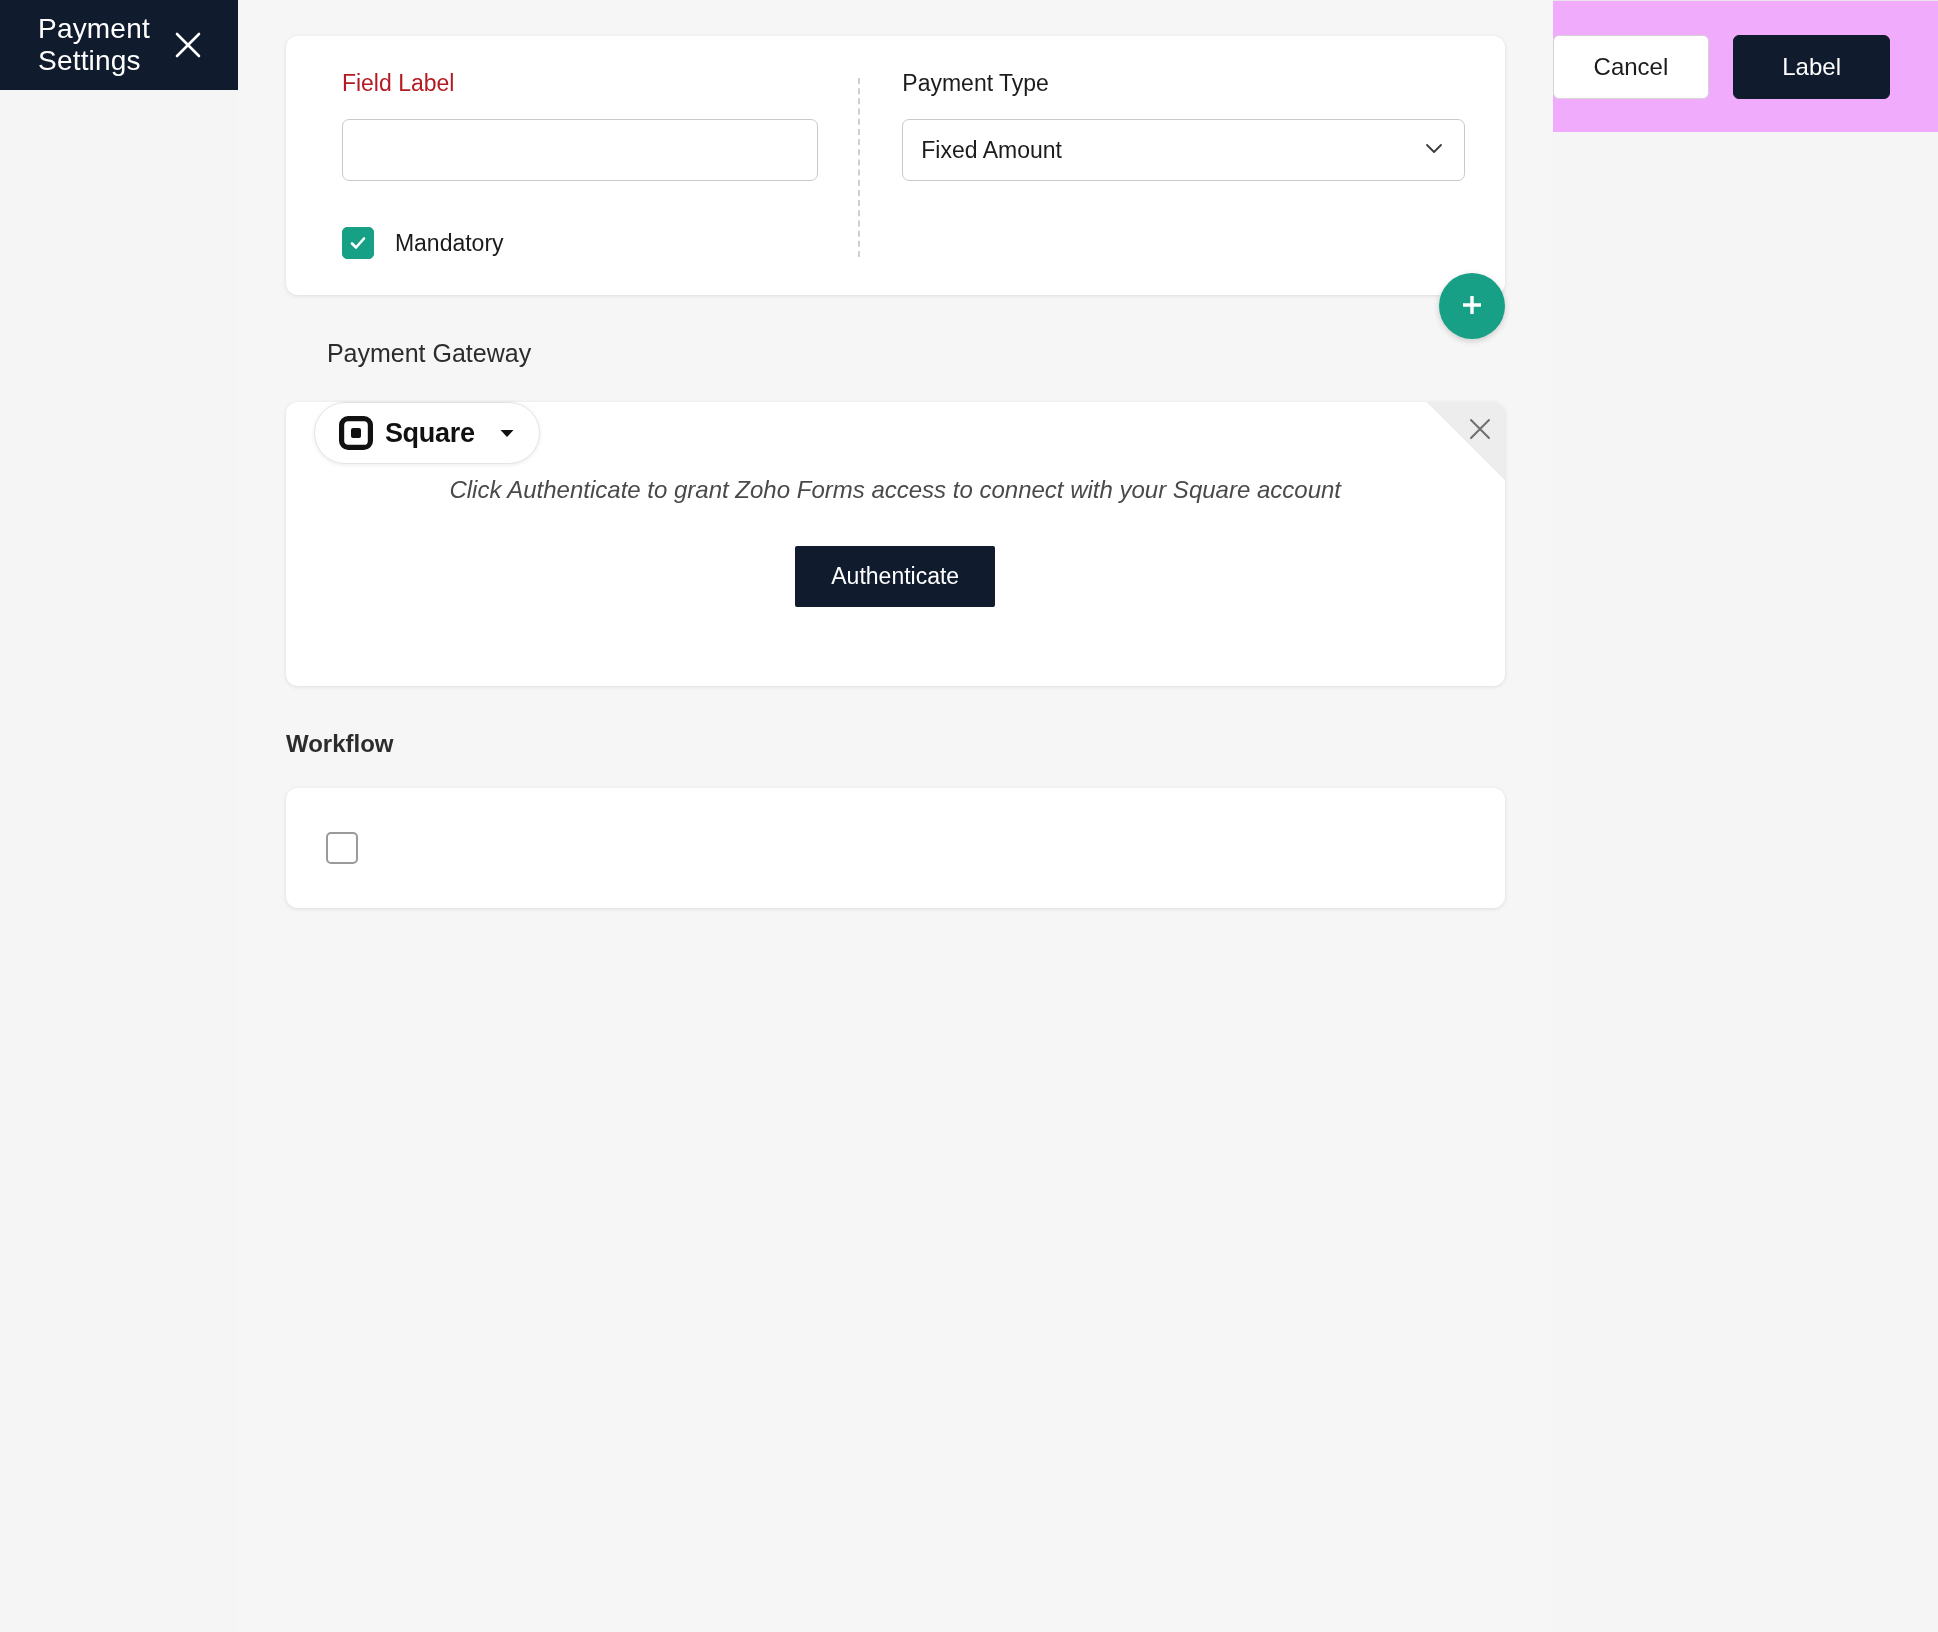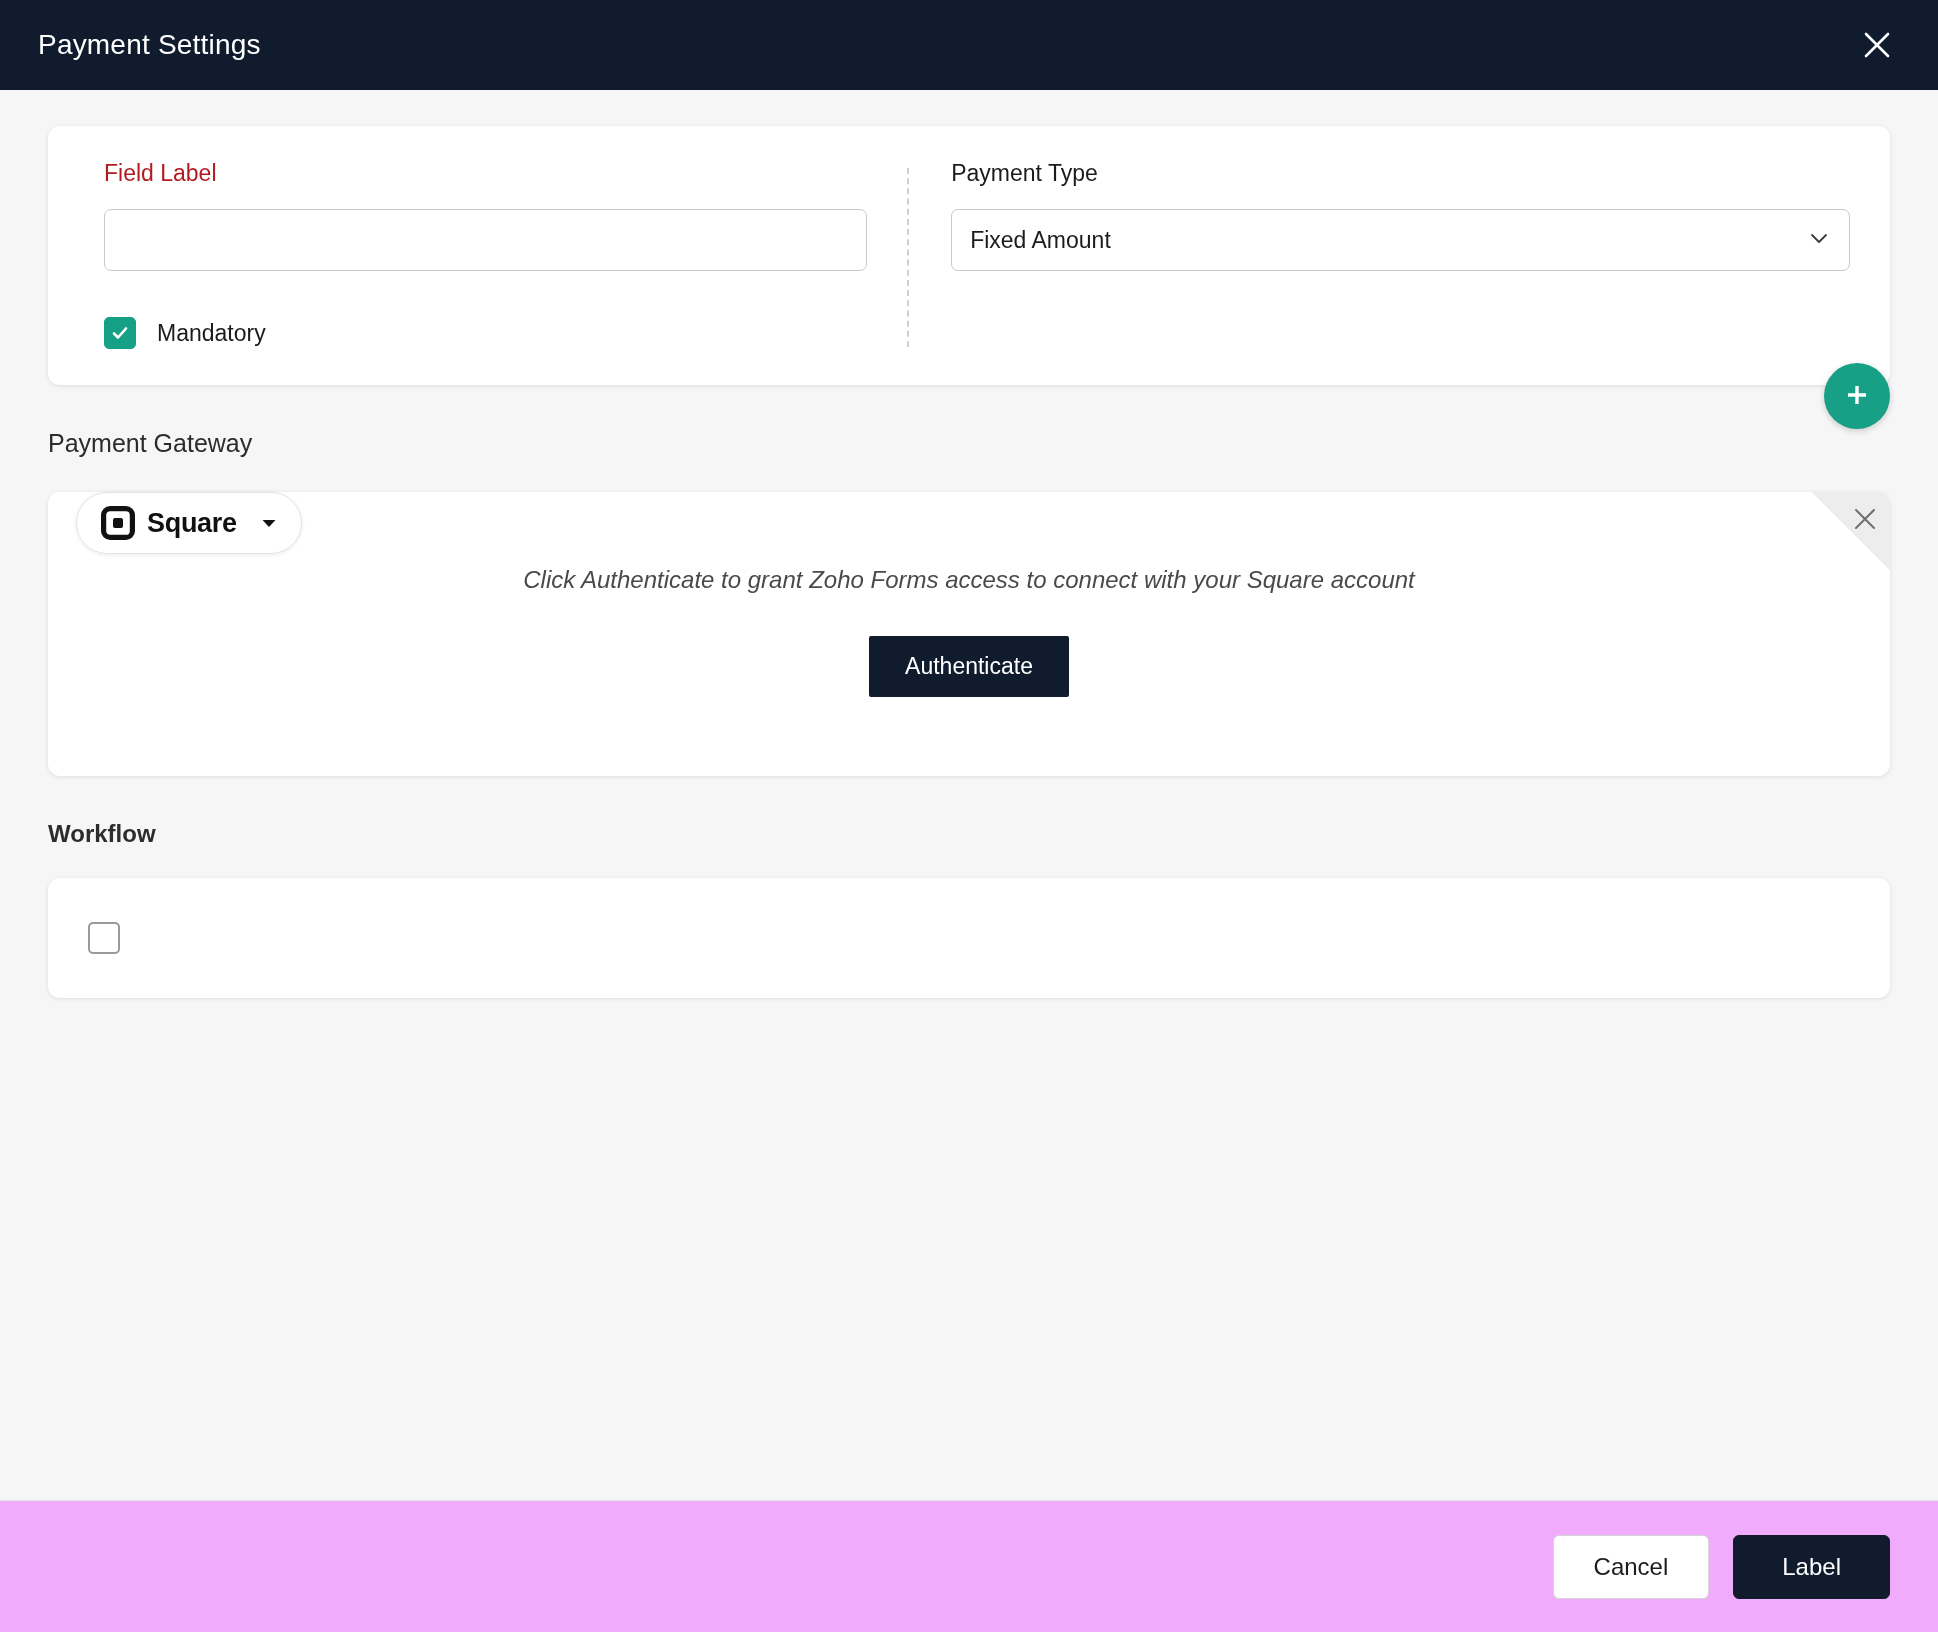--- a/index.html
+++ b/index.html
@@ -9,21 +9,21 @@
     font-family: "Liberation Sans", sans-serif;
     background: #f5f5f6;
     overflow: hidden;
   }
 
   .dialog {
     position: relative;
     width: 1938px;
     height: 1632px;
     display: flex;
-    flex-direction: column;
+    flex-direction: row;
     background: #f5f5f6;
   }
 
   
   .dialog-header {
     height: 90px;
     flex: 0 0 90px;
     background: #101c2e;
     display: flex;
     align-items: center;
@@ -146,20 +146,21 @@
     margin: 44px 0 0 0;
     font-weight: 400;
   }
   .section-title.bold { font-weight: 700; font-size: 24px; }
 
   .gateway-head {
     display: flex;
     align-items: center;
     justify-content: space-between;
     position: relative;
+    margin-left: 41px;
   }
   .add-gateway-btn {
     position: absolute;
     right: 0; top: -22px;
     width: 66px; height: 66px;
     border-radius: 50%;
     background: #17a085;
     box-shadow: 0 2px 6px rgba(0,0,0,.18);
     display: flex; align-items: center; justify-content: center;
     cursor: pointer;

